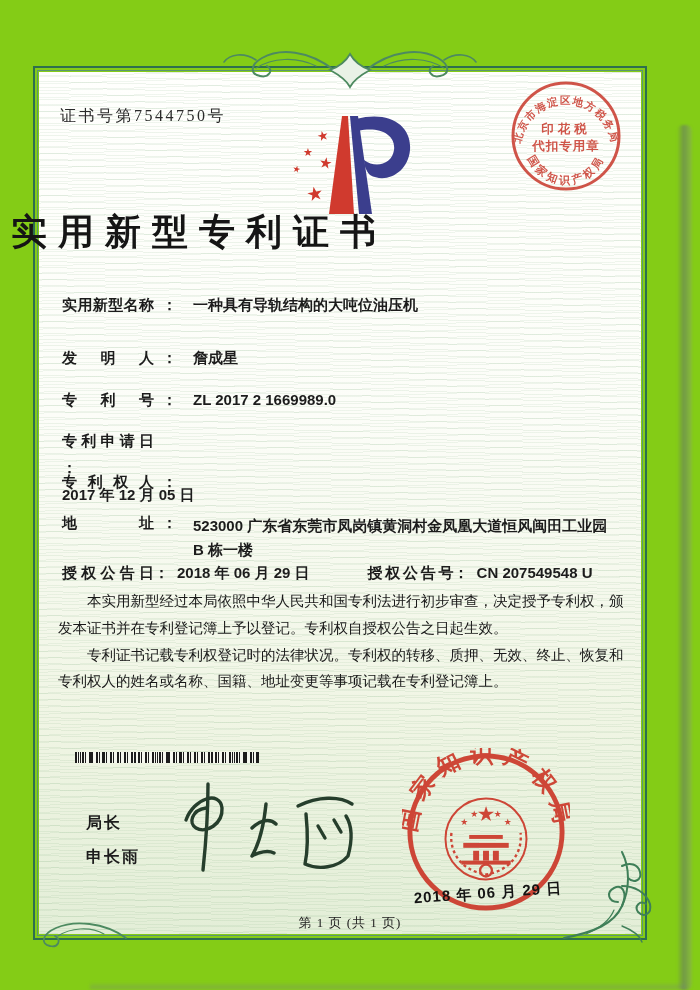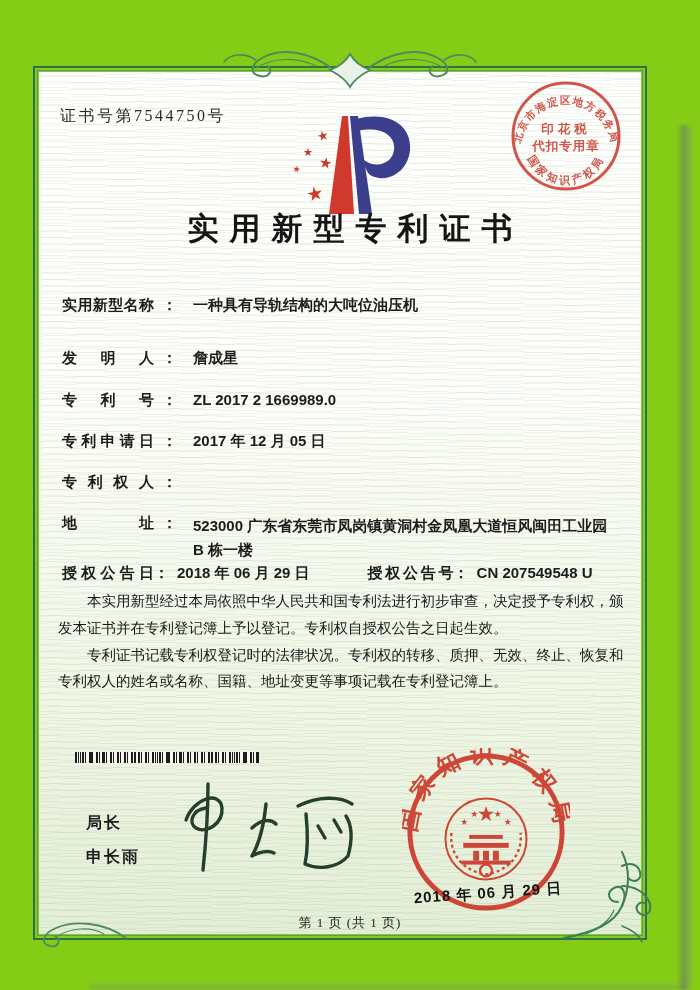--- a/index.html
+++ b/index.html
@@ -23,35 +23,35 @@
       linear-gradient(180deg, #fffffd 0%, #fcfdf8 40%, #f0f5e4 75%, #e3eed7 100%);
   }
 
   .orn { position:absolute; pointer-events:none; }
 
   .cert-no { position:absolute; left:60px; top:106px; font-size:16px; letter-spacing:2.5px; color:#2a2a2a;
     font-family:"Liberation Serif", serif; }
 
   .logo { position:absolute; left:282px; top:112px; width:136px; height:106px; }
 
-  .title { position:absolute; left:0; top:208px; width:100%; text-align:center;
-    font-family:"Liberation Serif", serif; font-size:31px; font-weight:700; letter-spacing:11px;
+  .title { position:absolute; left:0; top:208px; width:100%; text-align:left;
+    font-family:"Liberation Serif", serif; font-size:36px; font-weight:700; letter-spacing:11px;
     color:#151515; text-indent:11px; }
 
   
   .fields { position:absolute; left:62px; top:296px; width:566px; height:300px; font-size:15px; font-weight:600; }
   .frow { position:absolute; left:0; display:flex; align-items:flex-start; white-space:nowrap;gap:8px; }
   .flabel { display:inline-block; width:92px; text-align:justify; text-align-last:justify; }
   .fcolon { display:inline-block; margin-right:8px; }
   .fvalue { font-weight:600; }
   .fvalue.wrap { white-space:normal; width:428px; line-height:1.62; }
   #row-name      { top:0; }
   #row-inventor  { top:53px; }
   #row-patentno  { top:95px; }
-  #row-filing    { top:136px; }
+  #row-filing    { top:136px;flex-direction:column; }
   #row-patentee  { top:177px; }
   #row-address   { top:218px; }
   #row-grant     { top:268px; }
   .fgroup { display:flex;justify-content:space-between; }
   .fgroup + .fgroup { margin-left:50px; }
   .fgroup + .fgroup .flabel { width:86px; }
 
   
   .body-text { position:absolute; left:58px; top:588px; width:570px;
     font-family:"Liberation Serif", serif; font-size:14.5px; line-height:1.85; color:#181818; }

